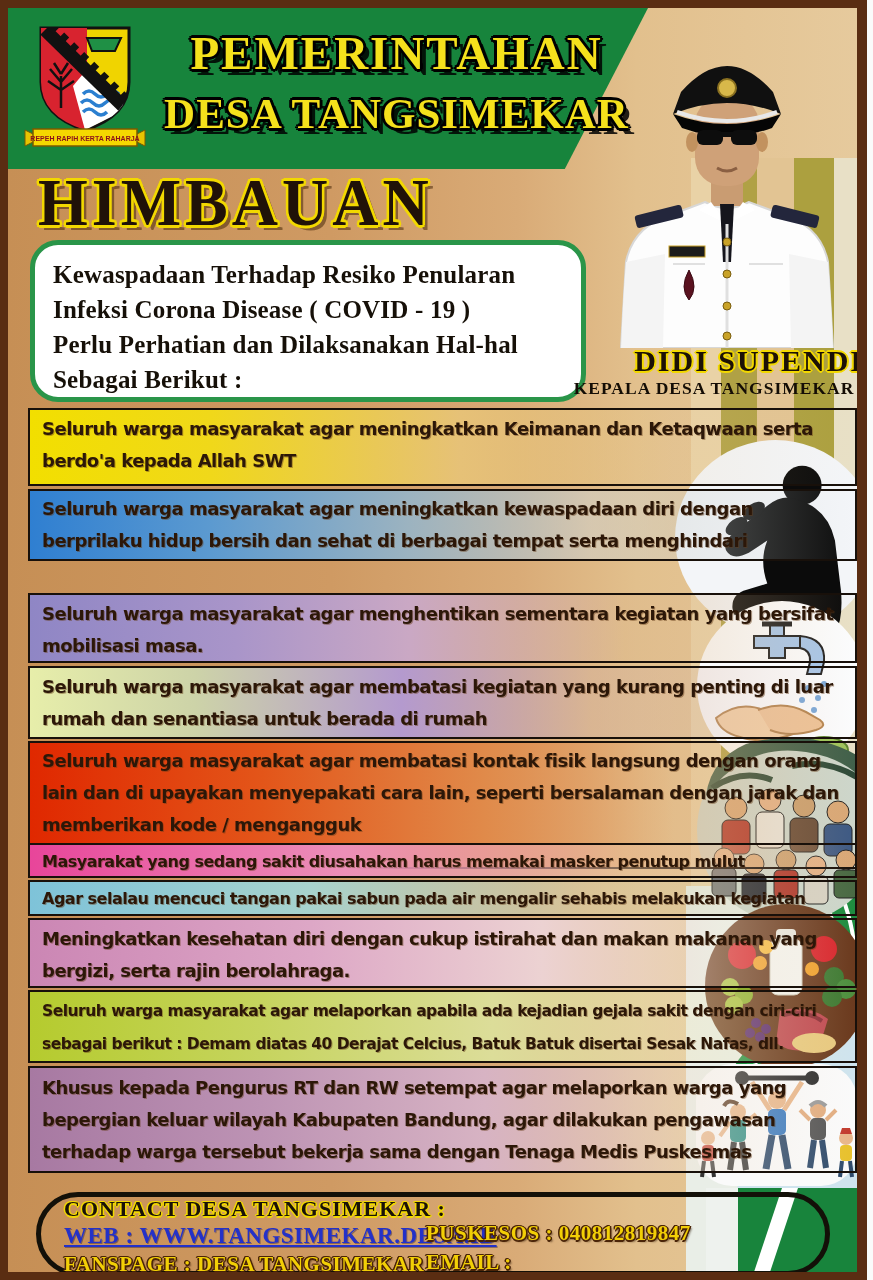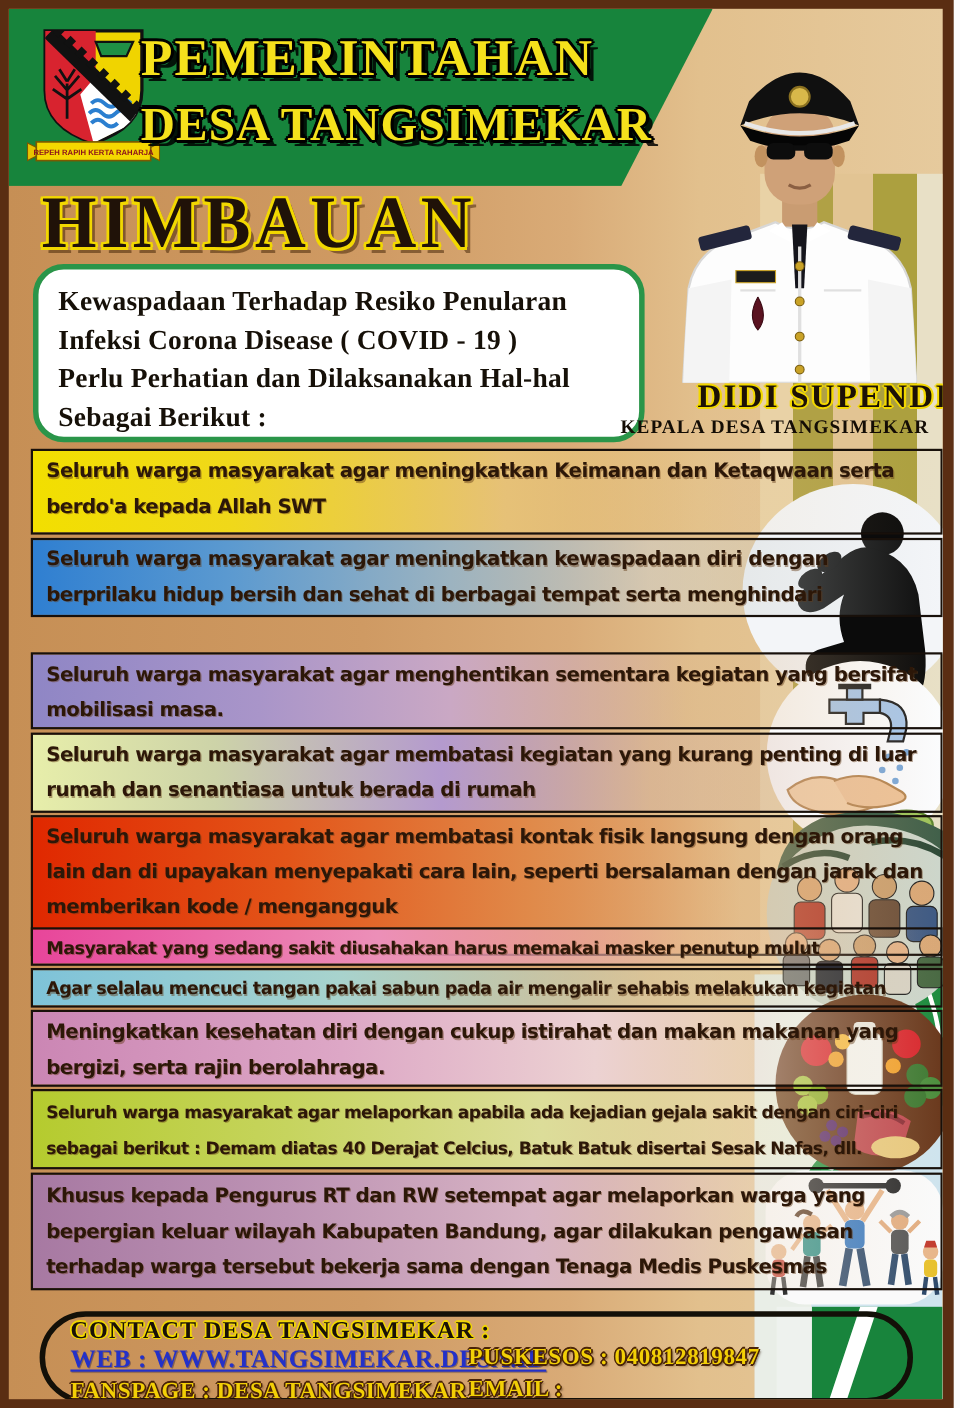--- a/index.html
+++ b/index.html
@@ -13,41 +13,41 @@
   
   .stripes{position:absolute;left:683px;top:150px;width:166px;height:742px;
     background:linear-gradient(90deg,#e9d2a6 0%,#e9d2a6 18%,#b0a145 18%,#b0a145 40%,
                #e2c493 40%,#e2c493 62%,#aca03f 62%,#aca03f 86%,#e8e0c6 86%,#e8e0c6 100%);}
   .bottom-decor{position:absolute;left:678px;top:878px;width:171px;height:386px;}
 
   
   .banner{position:absolute;left:0;top:0;width:640px;height:161px;background:#17843c;
           clip-path:polygon(0 0,100% 0,87% 100%,0 100%);}
   .logo{position:absolute;left:16px;top:16px;width:122px;height:132px;}
-  .title-block{position:absolute;left:120px;top:14px;width:505px;text-align:left;}
+  .title-block{position:absolute;left:136px;top:14px;width:505px;text-align:center;}
   .title-l1{font-size:47px;font-weight:bold;letter-spacing:2px;color:#f5e11c;line-height:62px;
     text-shadow:3px 0 #000,-3px 0 #000,0 3px #000,0 -3px #000,2px 2px #000,-2px -2px #000,2px -2px #000,-2px 2px #000,6px 6px 0 rgba(0,0,0,.85);}
   .title-l2{font-size:43px;font-weight:bold;letter-spacing:1px;color:#f5e11c;line-height:60px;
     text-shadow:3px 0 #000,-3px 0 #000,0 3px #000,0 -3px #000,2px 2px #000,-2px -2px #000,2px -2px #000,-2px 2px #000,6px 6px 0 rgba(0,0,0,.85);}
 
   .himbauan{position:absolute;left:30px;top:156px;width:520px;font-size:64px;font-weight:bold;
     letter-spacing:4px;color:#201208;transform:scaleY(1.05);transform-origin:top left;
     text-shadow:2.5px 0 #f2d800,-2.5px 0 #f2d800,0 2.5px #f2d800,0 -2.5px #f2d800,
                 2px 2px #f2d800,-2px -2px #f2d800,2px -2px #f2d800,-2px 2px #f2d800,5px 5px 0 rgba(60,30,0,.5);}
 
   .intro-box{position:absolute;left:22px;top:232px;width:556px;height:162px;background:#fff;
     border:5px solid #2a9549;border-radius:28px;padding:12px 16px 0 18px;}
   .intro-line{font-size:25px;font-weight:bold;color:#161008;line-height:35px;letter-spacing:.2px;}
 
   
   .photo{position:absolute;left:585px;top:18px;width:268px;height:322px;}
   .official-name{position:absolute;left:556px;top:336px;width:300px;text-align:right;
     font-size:30px;font-weight:bold;letter-spacing:2px;color:#1c1106;
     text-shadow:2px 0 #f2d800,-2px 0 #f2d800,0 2px #f2d800,0 -2px #f2d800,1px 1px #f2d800,-1px -1px #f2d800,1px -1px #f2d800,-1px 1px #f2d800;}
-  .official-title{position:absolute;left:556px;top:370px;width:300px;text-align:left;
+  .official-title{position:absolute;left:556px;top:370px;width:300px;text-align:center;
     font-size:17.5px;font-weight:bold;letter-spacing:1px;color:#140d05;}
 
   
   .circ{position:absolute;}
 
   
   .bar{position:absolute;left:20px;width:829px;border:2px solid #18100a;overflow:hidden;
     font-family:"DejaVu Sans",sans-serif;font-weight:bold;color:#2c1708;
     padding:3px 12px;font-size:18px;line-height:32px;letter-spacing:-0.5px;
     text-shadow:1px 1px 0 rgba(100,60,25,.45);}

